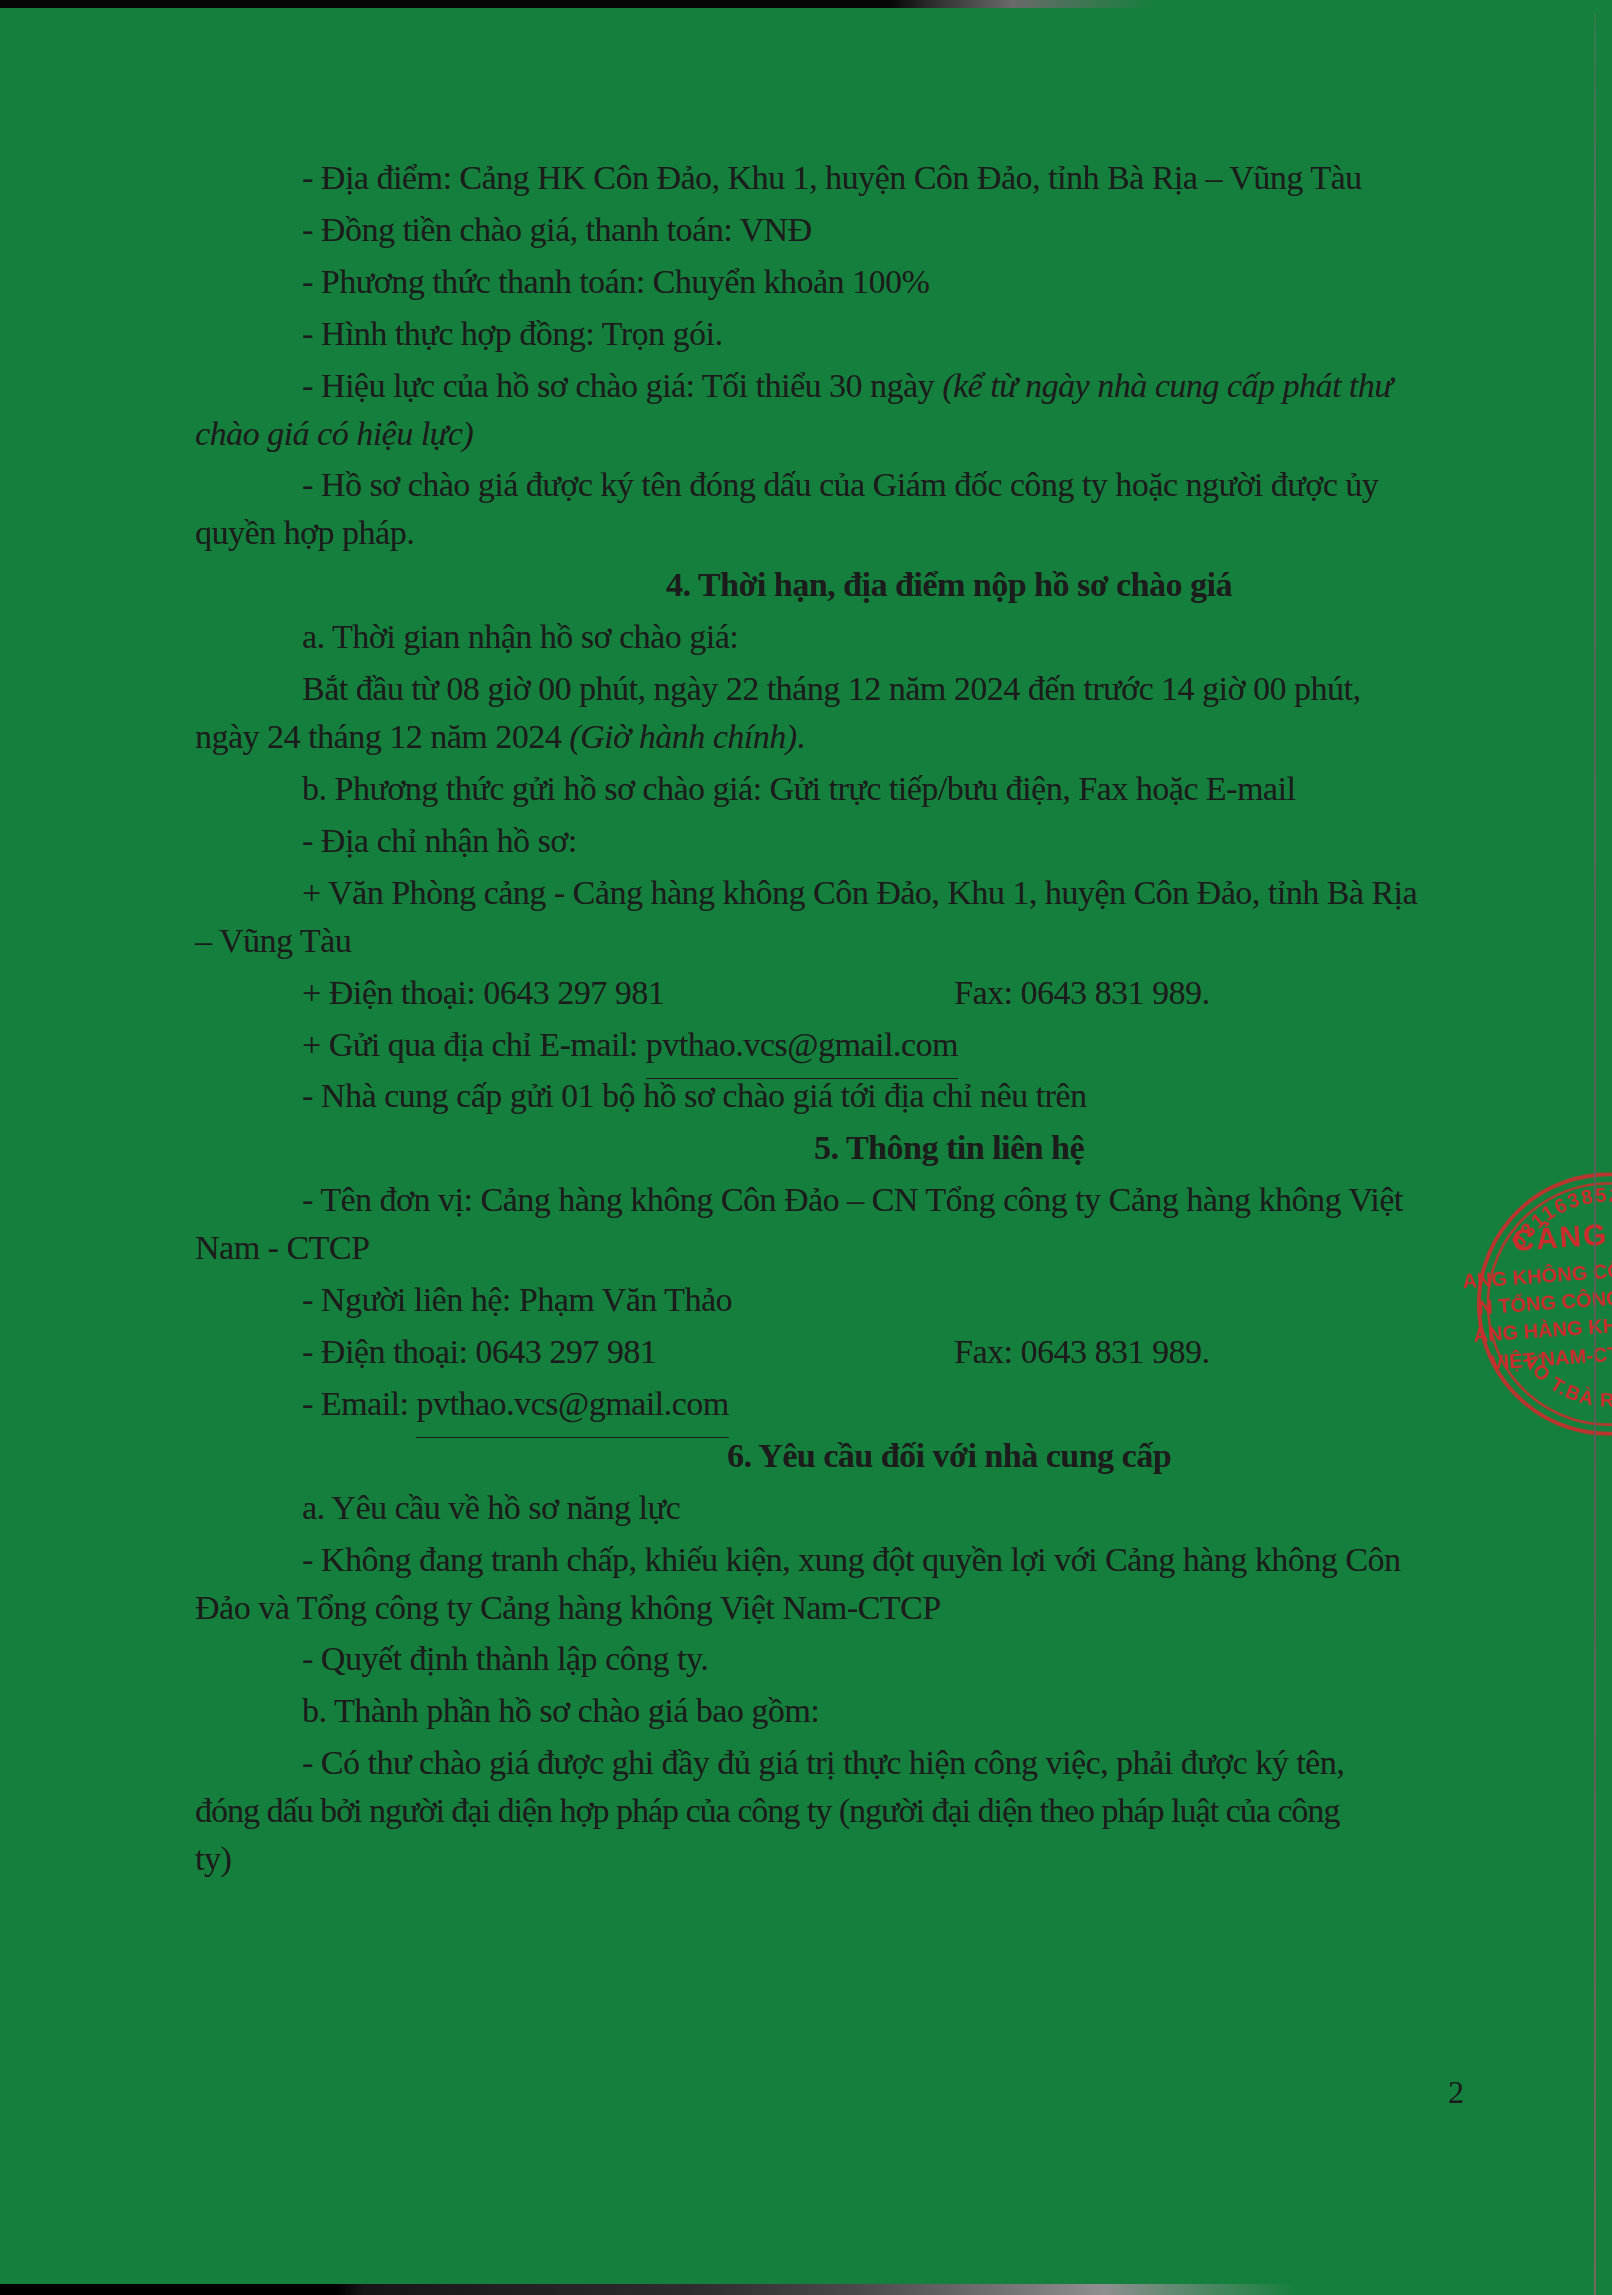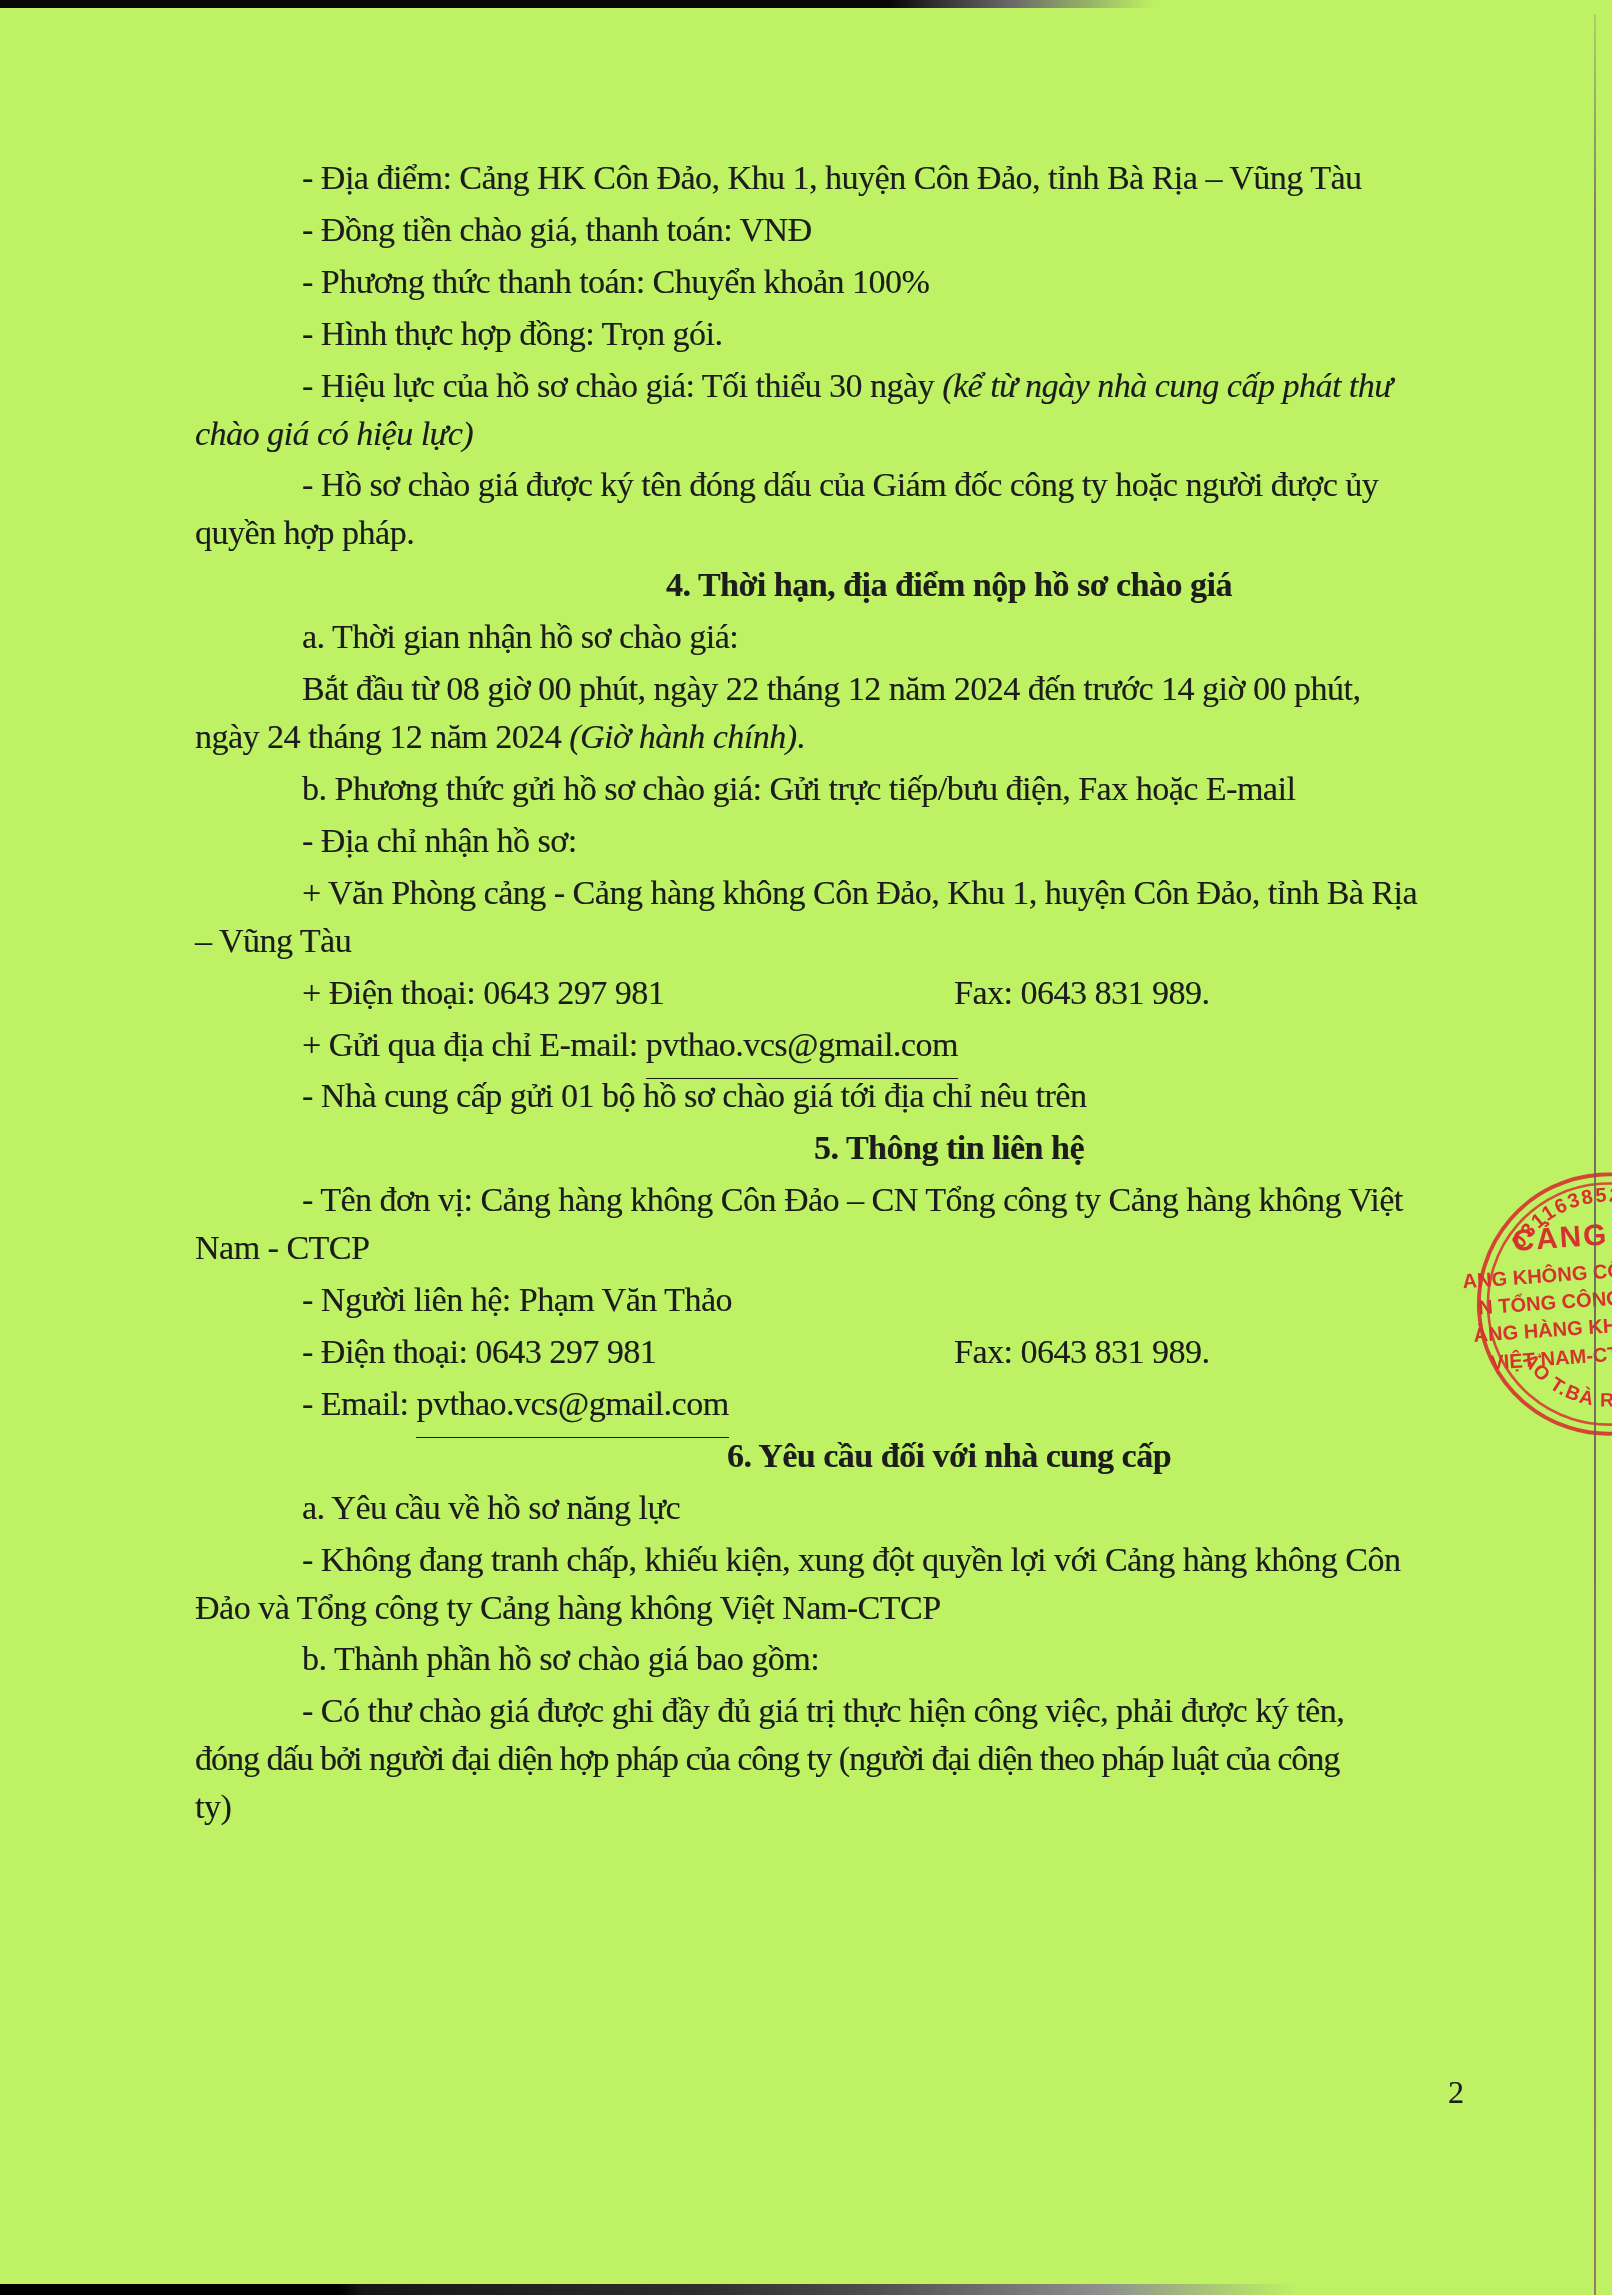--- a/index.html
+++ b/index.html
@@ -1,19 +1,19 @@
 <!DOCTYPE html>
 <html style="font-size:10.4px"><head>
 <meta charset="utf-8">
 <style>
   html,body{margin:0;padding:0;background:#e8e8e8;}
   .page{
     position:relative;
     width:1612px;height:2295px;
-    background:#bef264;
+    background:#15803d;
     overflow:hidden;
     font-family:"Liberation Serif", serif;
   }
   .scanbar-top{
     position:absolute;top:0;left:0;width:1155px;height:7.8px;
     background:linear-gradient(to right,#060606 0px,#060606 889px,#2a2a2a 928px,#6a6a6a 1012px,rgba(0,0,0,0) 1155px);
   }
   .scanbar-bottom{
     position:absolute;bottom:0;left:0;width:1304px;height:11px;
     background:linear-gradient(to right,#000 0px,#000 337px,#161616 363px,#2e2e2e 701px,#4a4a4a 856px,#8f8f8f 1103px,rgba(0,0,0,0) 1297px);
@@ -100,20 +100,21 @@
     <p class="para"><span class="ind">- Email: </span><span class="email-underline">pvthao.vcs@gmail.com</span></p>
 
     <p class="para bold"><span class="ind">6. Yêu cầu đối với nhà cung cấp</span></p>
 
     <p class="para"><span class="ind">a. Yêu cầu về hồ sơ năng lực</span></p>
 
 
     <p class="para"><span class="ind">- Không đang tranh chấp, khiếu kiện, xung đột quyền lợi với Cảng hàng không Côn</span><br><span>Đảo và Tổng công ty Cảng hàng không Việt Nam-CTCP</span></p>
 
 
+    <p class="para"><span class="ind">- Quyết định thành lập công ty.</span></p>
 
     <p class="para"><span class="ind">b. Thành phần hồ sơ chào giá bao gồm:</span></p>
 
     <p class="para"><span class="ind">- Có thư chào giá được ghi đầy đủ giá trị thực hiện công việc, phải được ký tên,</span><br><span class="tight">đóng dấu bởi người đại diện hợp pháp của công ty (người đại diện theo pháp luật của công</span><br><span>ty)</span></p>
 
   </div>
 
   <div class="pagenum">2</div>
 
   <svg class="stamp" width="389" height="389" viewBox="0 0 600 600">

